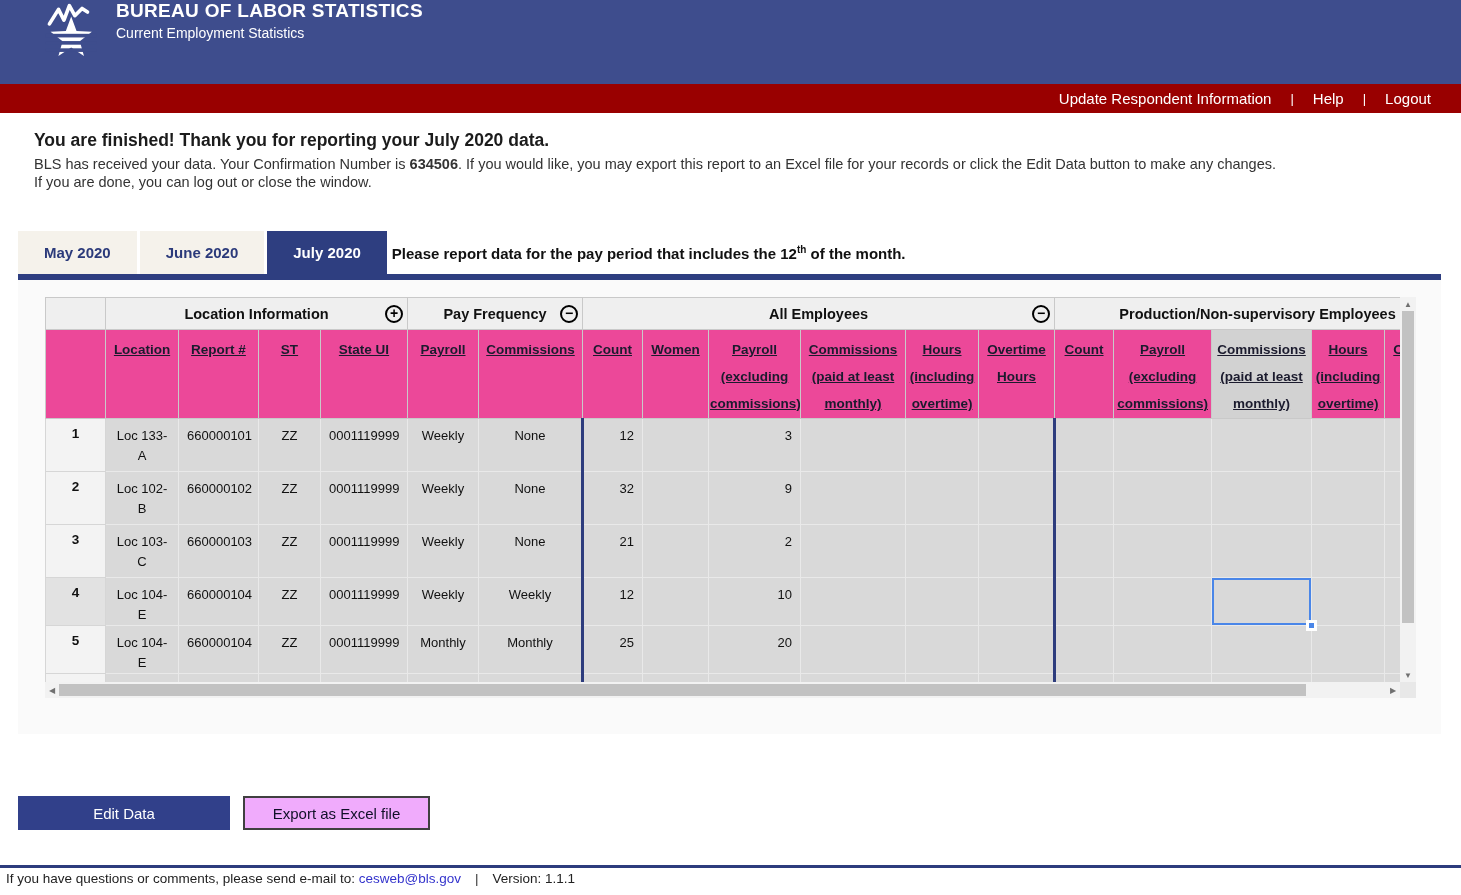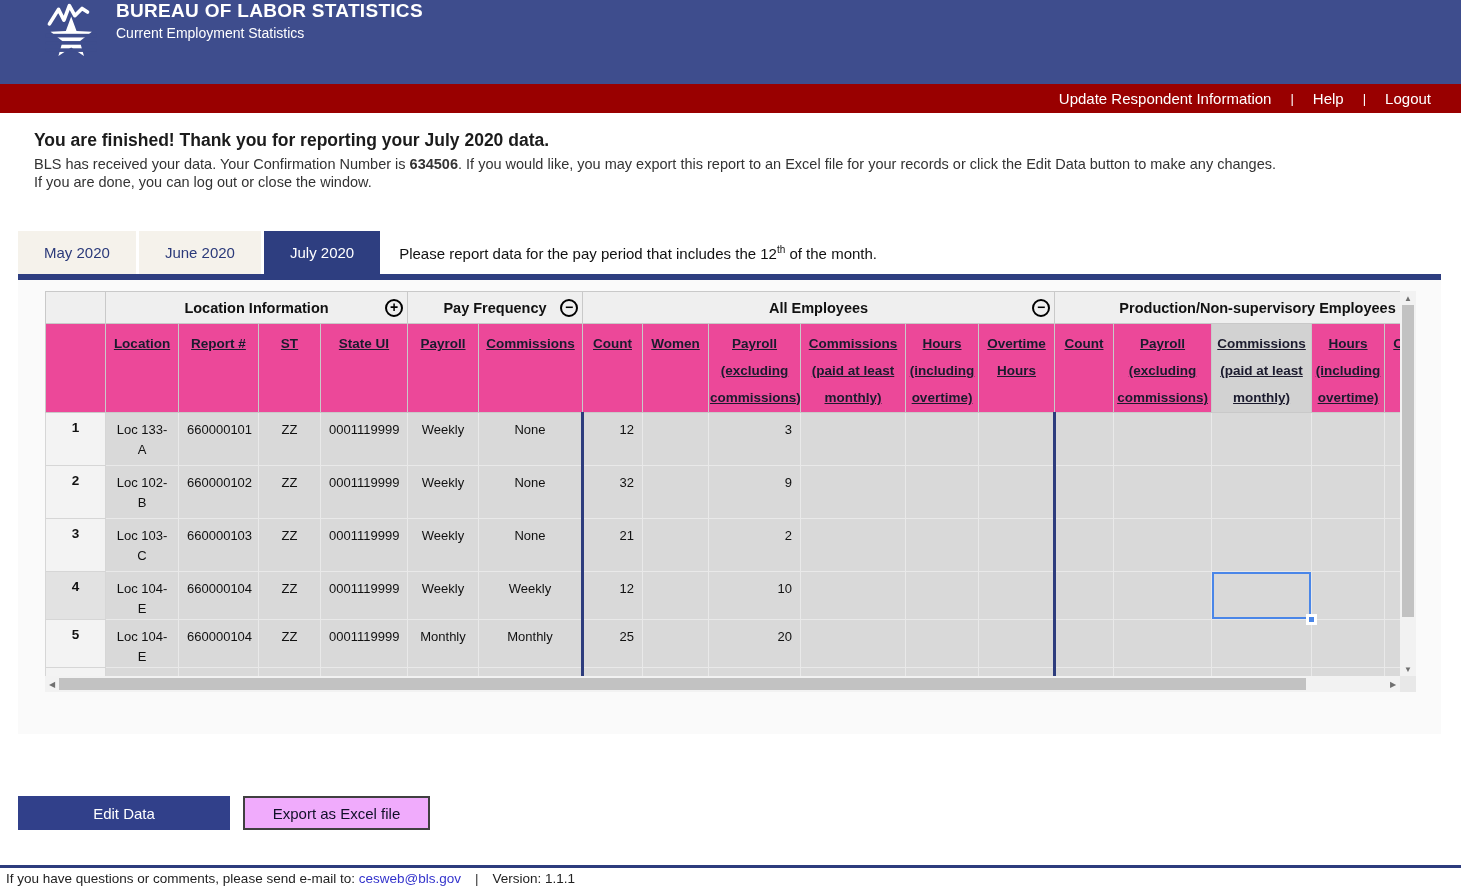--- a/index.html
+++ b/index.html
@@ -18,28 +18,28 @@
   .rednav .sep{color:#fff;margin:0 19px;font-size:13px;}
 
   
   .message{margin:17px 34px 0;}
   .message h1{font-size:17.5px;margin:0 0 4px;color:#1b1b1b;}
   .message p{margin:0;font-size:14.5px;color:#333;line-height:18px;}
 
   
   .tabrow{display:flex;align-items:flex-end;margin:40px 0 0 18px;height:43px;}
   .tab{height:43px;display:flex;align-items:center;justify-content:center;min-width:114px;padding:0 26px;box-sizing:border-box;
-       background:#F5F2EB;color:#2B3A7A;font-weight:normal;font-size:15px;margin-right:3px;cursor:pointer;}
+       background:#F5F2EB;color:#2B3A7A;font-weight:bold;font-size:15px;margin-right:3px;cursor:pointer;}
   .tab.active{background:#2E3E80;color:#fff;}
-  .instruction{margin-left:16px;font-size:15px;font-weight:normal;color:#111;align-self:center;}
+  .instruction{margin-left:2px;font-size:15px;font-weight:bold;color:#111;align-self:center;}
   .instruction sup{font-size:10px;}
   .tab-underline{height:6px;background:#2E3E80;margin-left:18px;width:1423px;}
 
   
-  .panel{background:#FAFAFA;margin-left:18px;width:1423px;height:454px;box-sizing:border-box;padding:11px 0 0 27px;}
+  .panel{background:#FAFAFA;margin-left:18px;width:1423px;height:454px;box-sizing:border-box;padding:17px 0 0 27px;}
   .grid-top{display:flex;}
   .grid-viewport{width:1355px;height:385px;overflow:hidden;position:relative;}
   table{border-collapse:collapse;table-layout:fixed;width:1415px;}
   th,td{box-sizing:border-box;overflow:hidden;}
   .group-row th{height:32px;background:#EFEFEF;border:1px solid #C9C9C9;font-size:14.5px;font-weight:bold;color:#111;
                 text-align:center;position:relative;white-space:nowrap;}
   .gicon{position:absolute;right:4px;top:50%;transform:translateY(-50%);width:18px;height:18px;border:2px solid #000;
          border-radius:50%;box-sizing:border-box;font-size:14px;line-height:13px;text-align:center;font-weight:bold;
          color:#000;background:#EFEFEF;cursor:pointer;}
   .head-row th{background:#ec4899;border:1px solid #C9C9C9;vertical-align:top;padding-top:6px;

